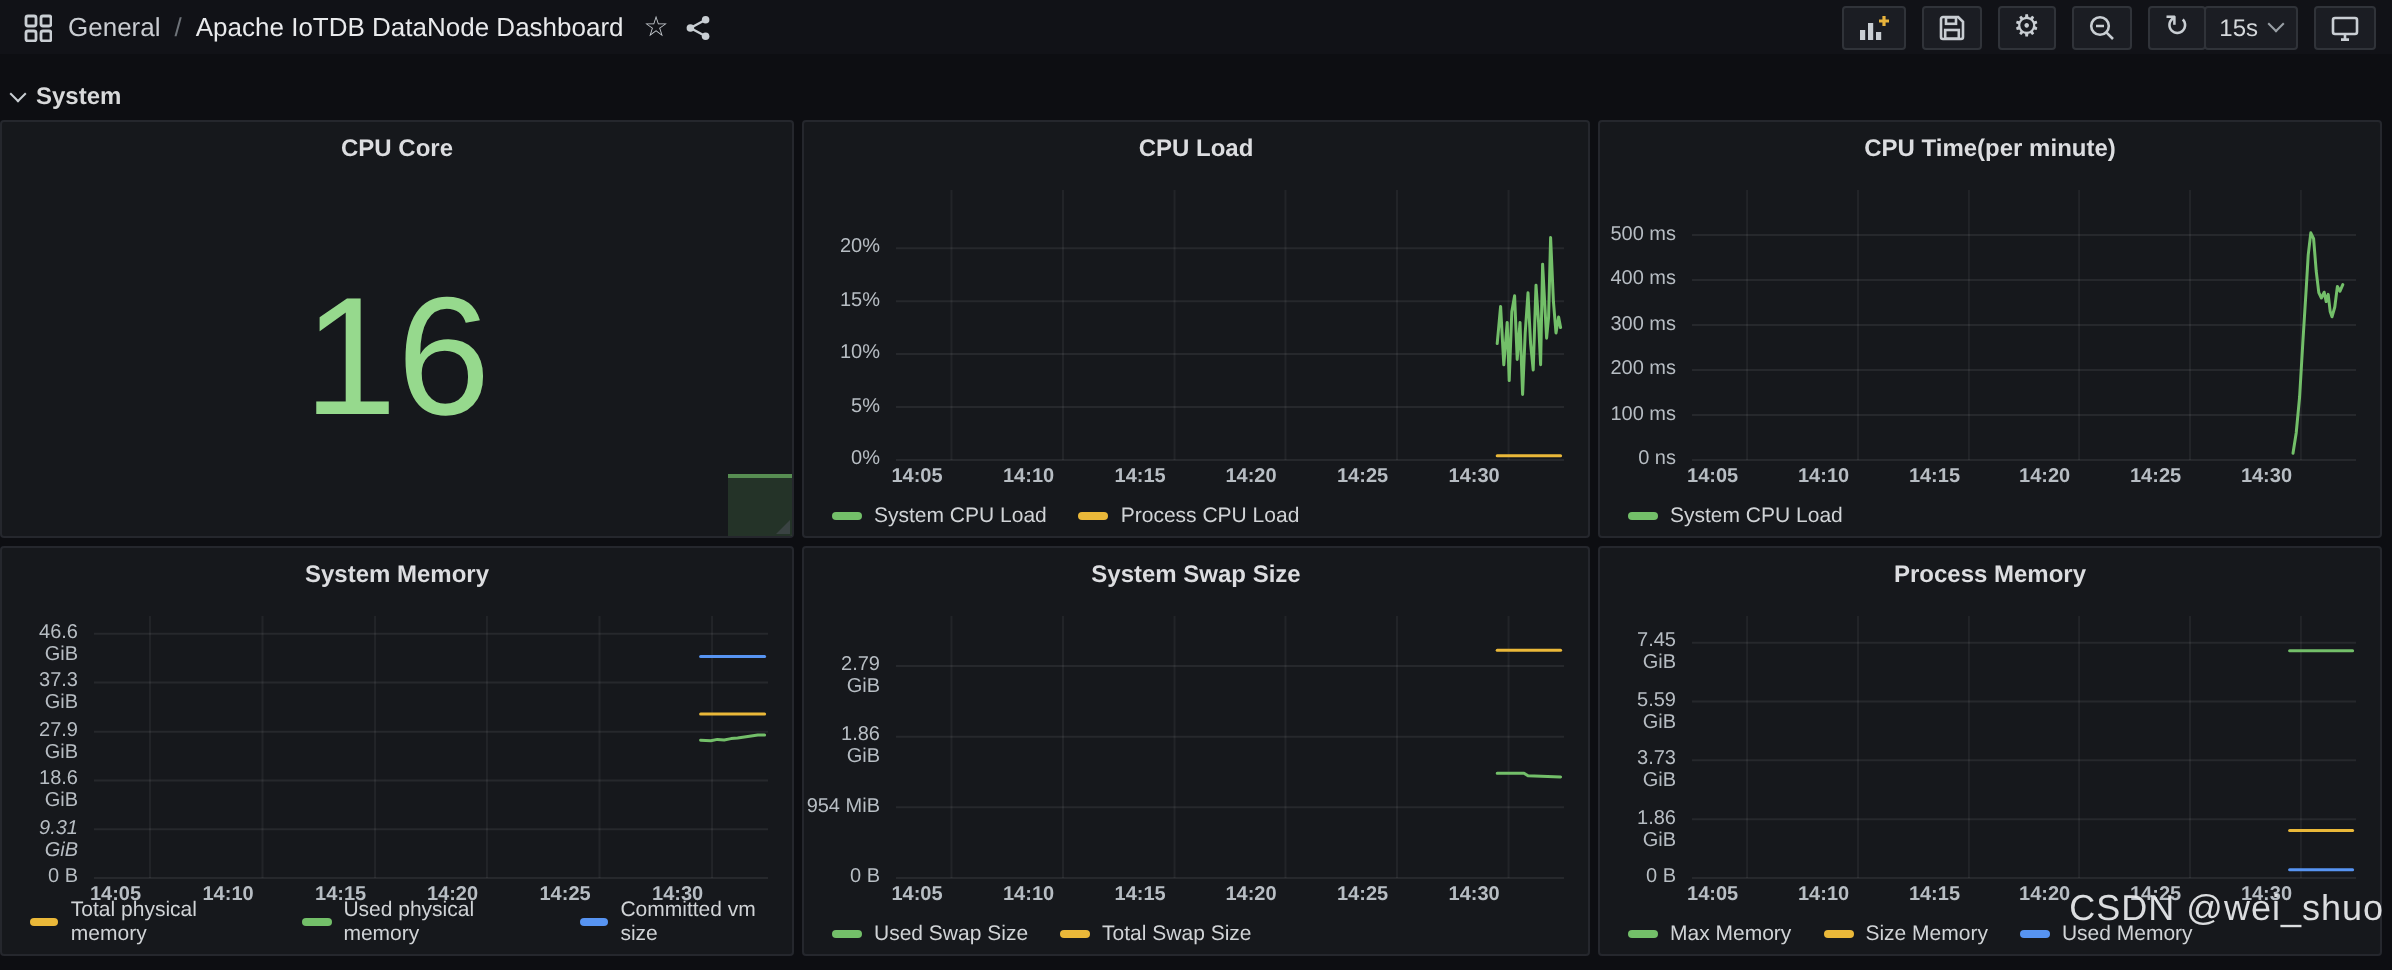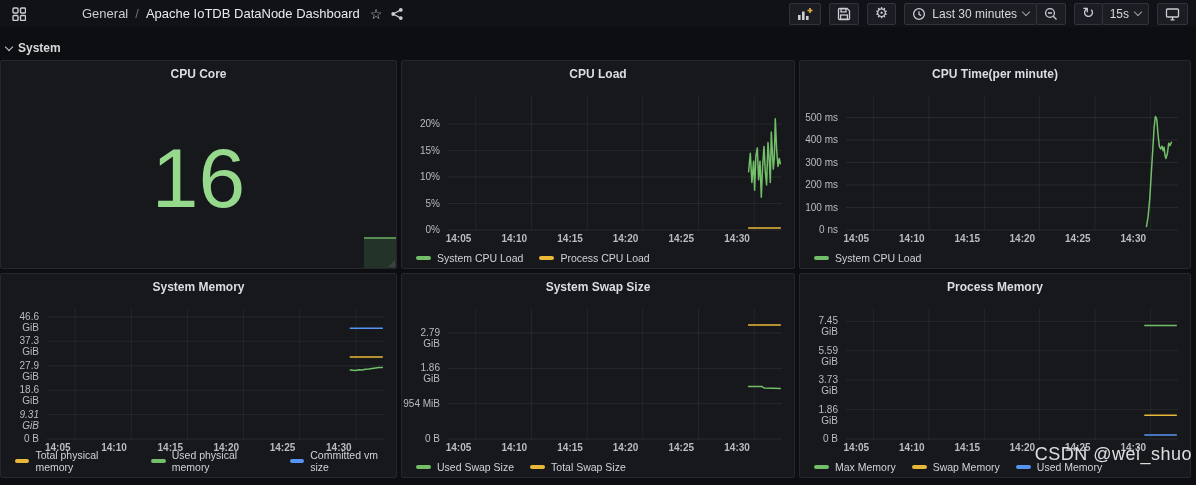--- a/index.html
+++ b/index.html
@@ -6,21 +6,21 @@
   html,body { width:1196px; height:485px; overflow:hidden; }
   body {
     background:#0d0e12; color:#d8d9da;
     font-family:"Liberation Sans", sans-serif;
     position:relative;
   }
   
   .hdr { position:absolute; top:0; left:0; right:0; height:27px;
          display:flex; align-items:center; padding:0 8px; background:#111217; }
   .crumb { display:flex; align-items:center; gap:7px; font-size:13px; }
-  .crumb .sec { color:#c9ccd1; font-weight:500;margin-left:48px; }
+  .crumb .sec { color:#c9ccd1; font-weight:500; }
   .crumb .sep { color:#6e7379; }
   .crumb .ttl { color:#e9eaec; font-weight:500; }
   .ic-btn { background:none; border:none; color:#b7bdc3; display:flex; align-items:center;
             justify-content:center; cursor:pointer; padding:0 4px; font-size:14px;
             font-family:"DejaVu Sans", sans-serif; }
   .hdr-right { margin-left:auto; display:flex; align-items:center; gap:8px; }
   .tbtn { height:22px; display:flex; align-items:center; gap:6px; padding:0 7px;
           background:#1b1d23; border:1px solid #303339; border-radius:2px;
           color:#d5d8db; font-size:12px; cursor:pointer;
           font-family:"Liberation Sans", sans-serif; white-space:nowrap; }
@@ -108,28 +108,20 @@
         <rect x="4" y="1.7" width="5" height="3.2"></rect>
           <rect x="3.6" y="8" width="6.8" height="4.3"></rect>
       </svg>
     </button>
     <button class="tbtn">
       <span class="glyph" style="font-size:15px;">⚙</span>
     </button>
     <div class="tgroup">
       <button class="tbtn">
         <svg class="ico" width="14" height="14" viewBox="0 0 14 14" fill="none" stroke="#c9ced3" stroke-width="1.3">
-          <circle cx="7" cy="7" r="5.4"></circle>
-            <path d="M7 4.2v3.1l2.1 1.3"></path>
-        </svg>
-        <span>Last 30 minutes</span>
-        <span class="caret"></span>
-      </button>
-      <button class="tbtn">
-        <svg class="ico" width="14" height="14" viewBox="0 0 14 14" fill="none" stroke="#c9ced3" stroke-width="1.3">
           <circle cx="6" cy="6" r="4.4"></circle>
             <path d="M9.3 9.3l3.2 3.2M4 6h4"></path>
         </svg>
       </button>
     </div>
     <div class="tgroup">
       <button class="tbtn">
         <span class="glyph" style="font-size:15px;">↻</span>
       </button>
       <button class="tbtn">
@@ -363,21 +355,21 @@
         <div class="xtick" style="left: 265px; top: 142px;">14:25</div>
         <div class="xtick" style="left: 320.444px; top: 142px;">14:30</div>
       </div>
     <div class="legend">
       <span class="li">
           <i class="sw" style="background: rgb(115, 191, 105);"></i>
           <span>Max Memory</span>
         </span>
       <span class="li">
           <i class="sw" style="background: rgb(234, 184, 57);"></i>
-          <span>Swap Memory</span>
+          <span>Size Memory</span>
         </span>
       <span class="li">
           <i class="sw" style="background: rgb(87, 148, 242);"></i>
           <span>Used Memory</span>
         </span>
     </div>
   </section>
 </main>
 
 <div class="wm">CSDN @wei_shuo</div>

